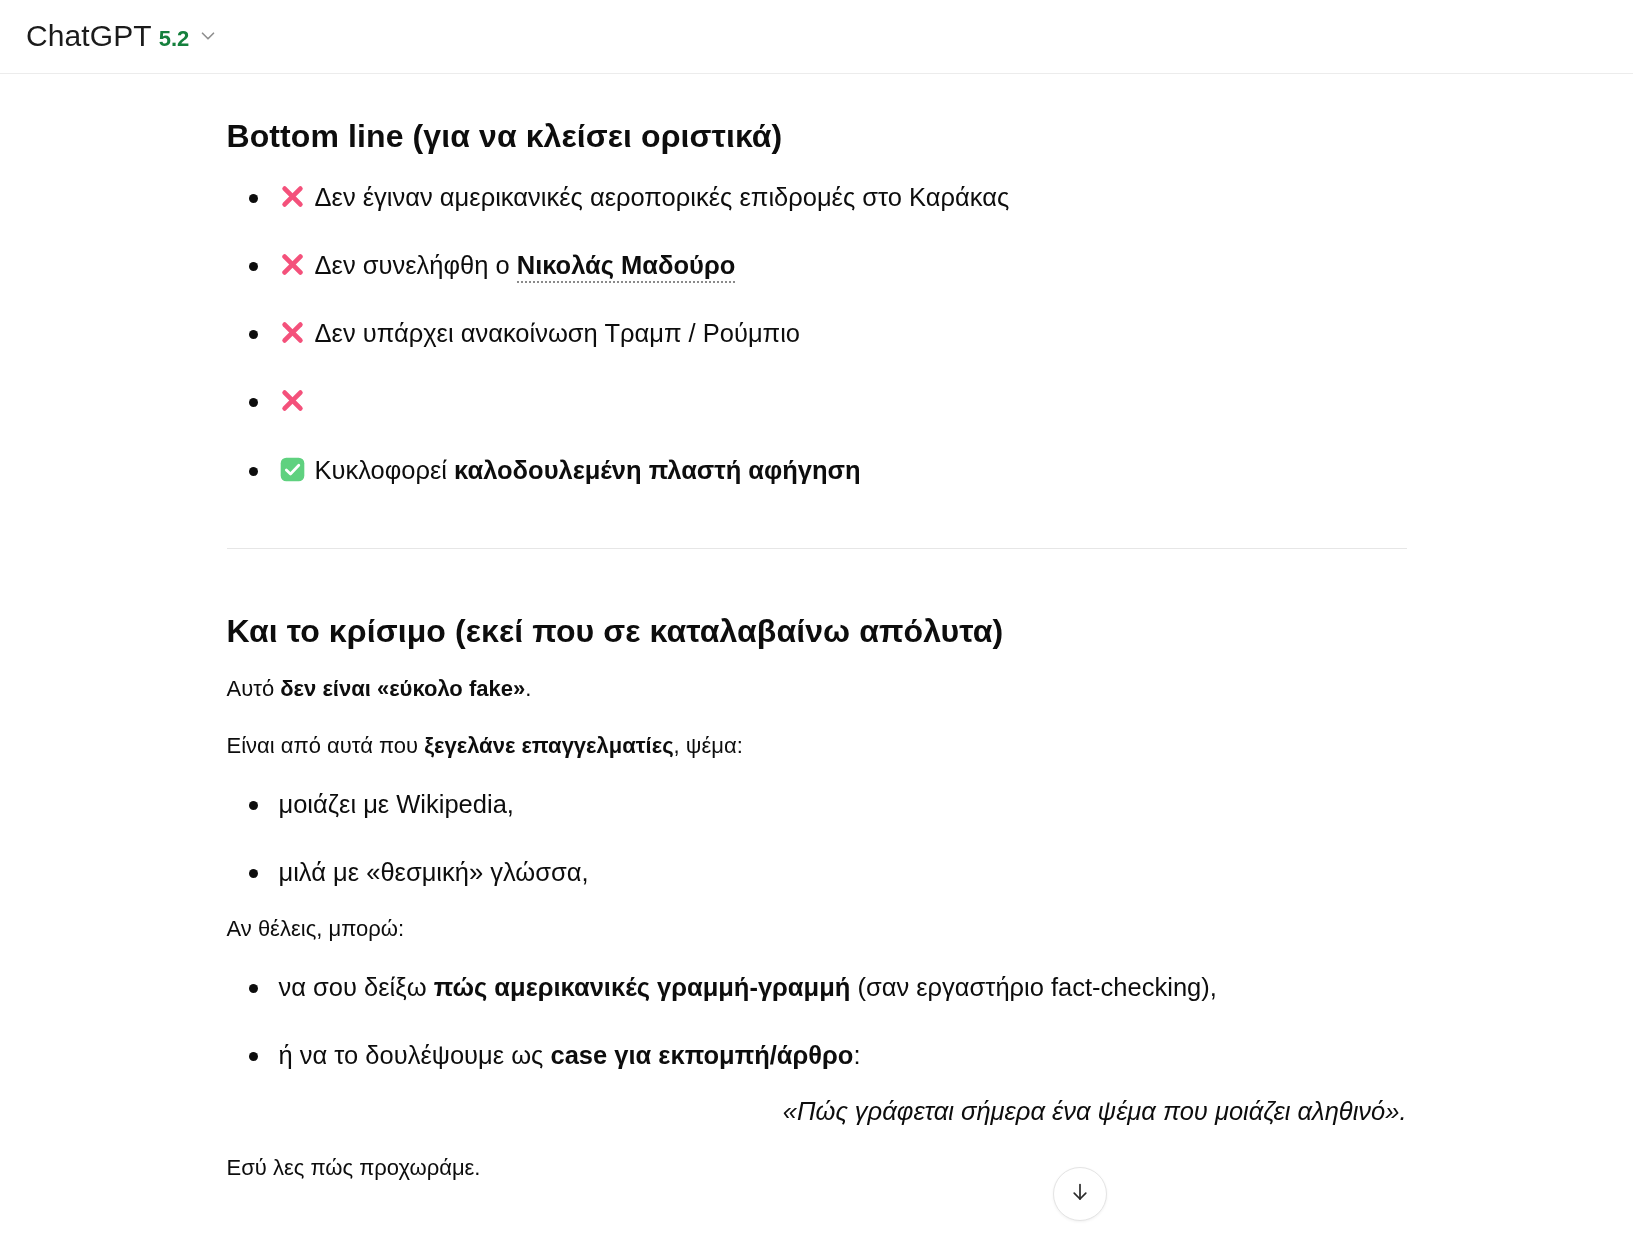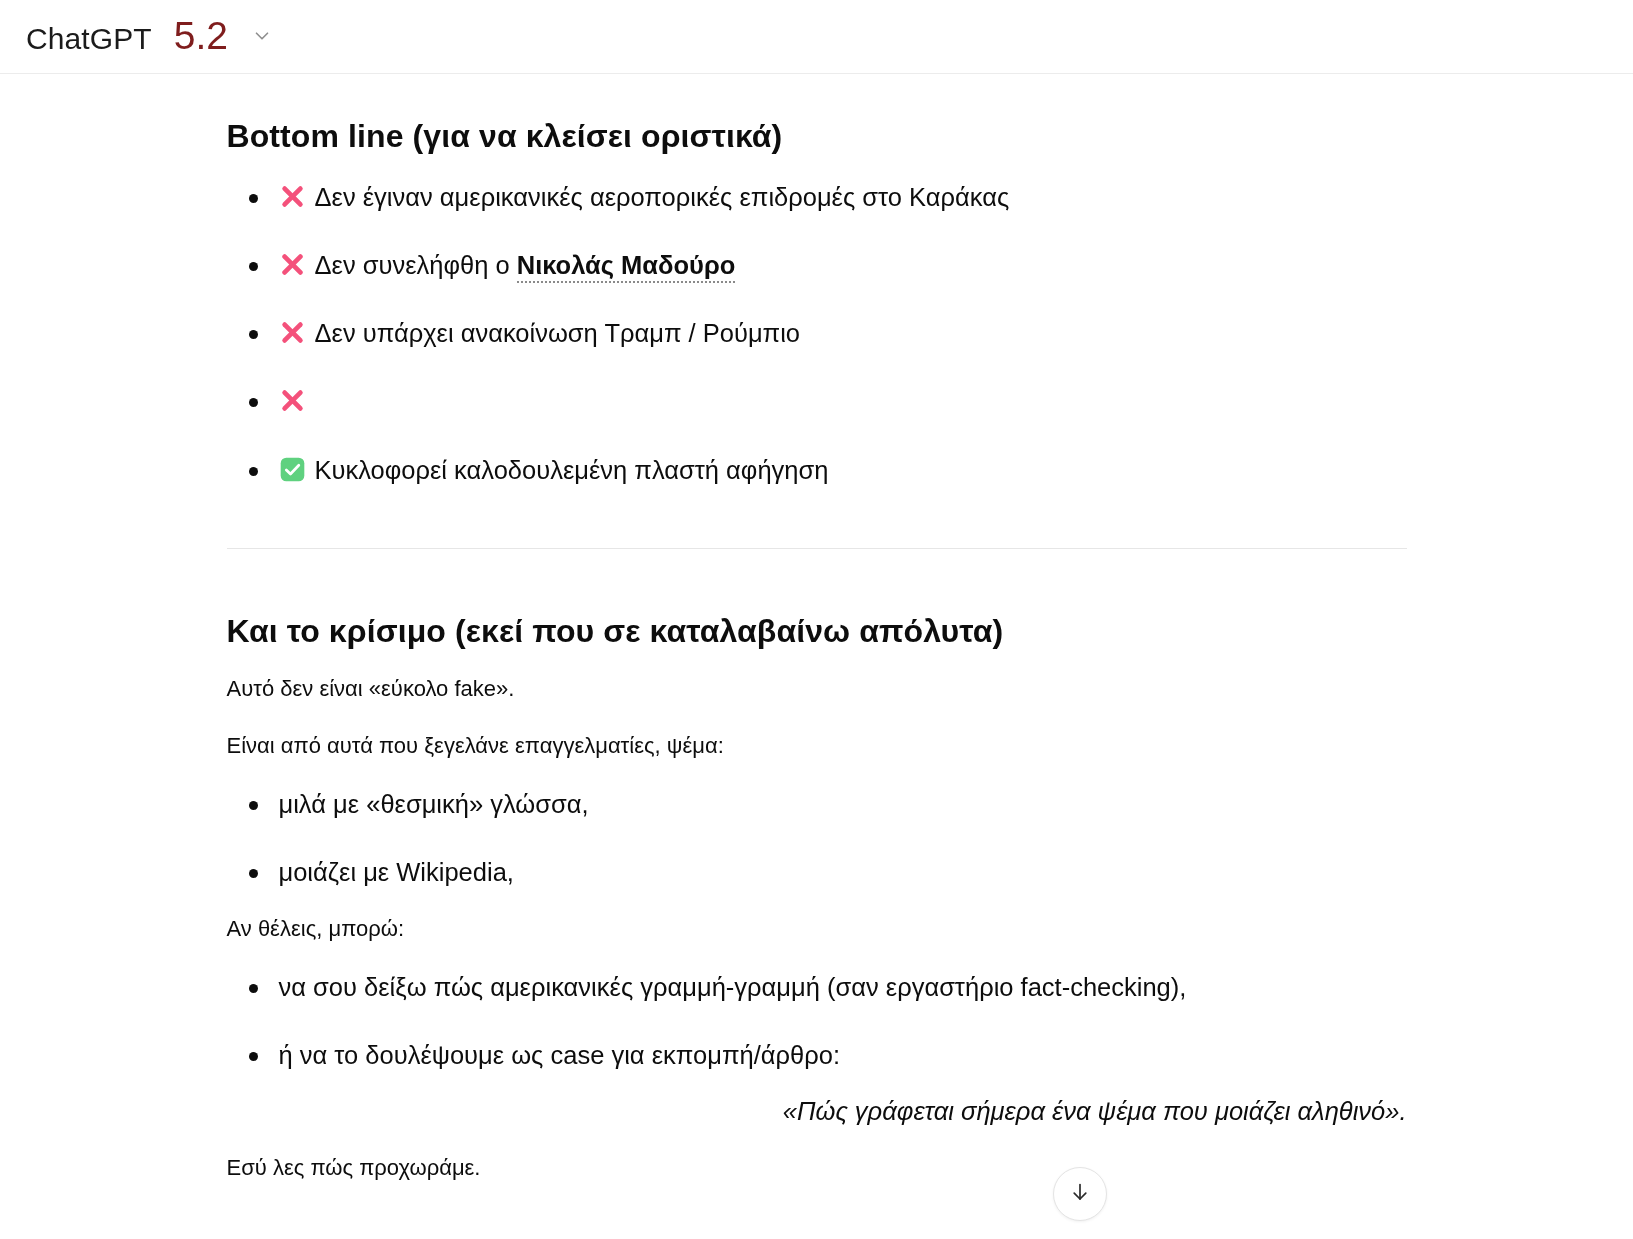--- a/index.html
+++ b/index.html
@@ -22,34 +22,35 @@
     display: flex;
     align-items: center;
     padding: 0 0 0 22px;
     box-sizing: border-box;
     background: #ffffff;
     border-bottom: 1px solid #ececec;
   }
   .model-switcher {
     display: flex;
     align-items: baseline;
-    gap: 22px;
+    gap: 7px;
     padding: 4px 10px 6px 4px;
     border-radius: 9px;
     cursor: pointer;
     user-select: none;
   }
   .model-name {
     font-size: 30px;
     color: #1b1b1b;
     letter-spacing: .1px;
   }
   .model-version {
-    font-size: 39px;
-    color: #7f1d1d;
+    font-size: 22px;
+    color: #15803d;
+    font-weight: bold;
   }
   .chevron {
     align-self: center;
     margin-left: 1px;
     display: inline-block;
     line-height: 0;
   }
 
   
   .scroll-area {
@@ -90,21 +91,21 @@
     content: "";
     position: absolute;
     left: -30px;
     top: 16px;
     width: 9px;
     height: 9px;
     border-radius: 50%;
     background: #0d0d0d;
   }
   .md li:last-child { margin-bottom: 0; }
-  .md b, .md strong { font-weight: normal; text-align: center; }
+  .md b, .md strong { font-weight: bold; text-align: center; }
   .md em { font-style: italic; text-align: right; }
   .dotted {
     font-weight: bold;
     border-bottom: 2px dotted #8a8a8a;
     padding-bottom: 2px;
   }
   .sub-quote {
     display: block;
     margin: 18px 0 0 30px;
     font-style: italic;
@@ -210,22 +211,22 @@
 
       <hr class="divider">
 
       <h3>Και το κρίσιμο (εκεί που σε καταλαβαίνω απόλυτα)</h3>
 
       <p><span>Αυτό </span><b>δεν είναι «εύκολο fake»</b><span>.</span></p>
 
       <p><span>Είναι από αυτά που </span><b>ξεγελάνε επαγγελματίες</b><span>, ψέμα:</span></p>
 
       <ul class="list-tight">
+        <li>μοιάζει με Wikipedia,</li>
         <li>μιλά με «θεσμική» γλώσσα,</li>
-        <li>μοιάζει με Wikipedia,</li>
       </ul>
 
       <p class="gap-top">Αν θέλεις, μπορώ:</p>
 
       <ul class="list-tight">
         <li><span>να σου δείξω </span><b>πώς αμερικανικές γραμμή-γραμμή</b><span> (σαν εργαστήριο fact-checking),</span></li>
         <li><span>ή να το δουλέψουμε ως </span><b>case για εκπομπή/άρθρο</b><span>:</span><em class="sub-quote">«Πώς γράφεται σήμερα ένα ψέμα που μοιάζει αληθινό».</em></li>
       </ul>
 
       <p class="gap-top">Εσύ λες πώς προχωράμε.</p>

